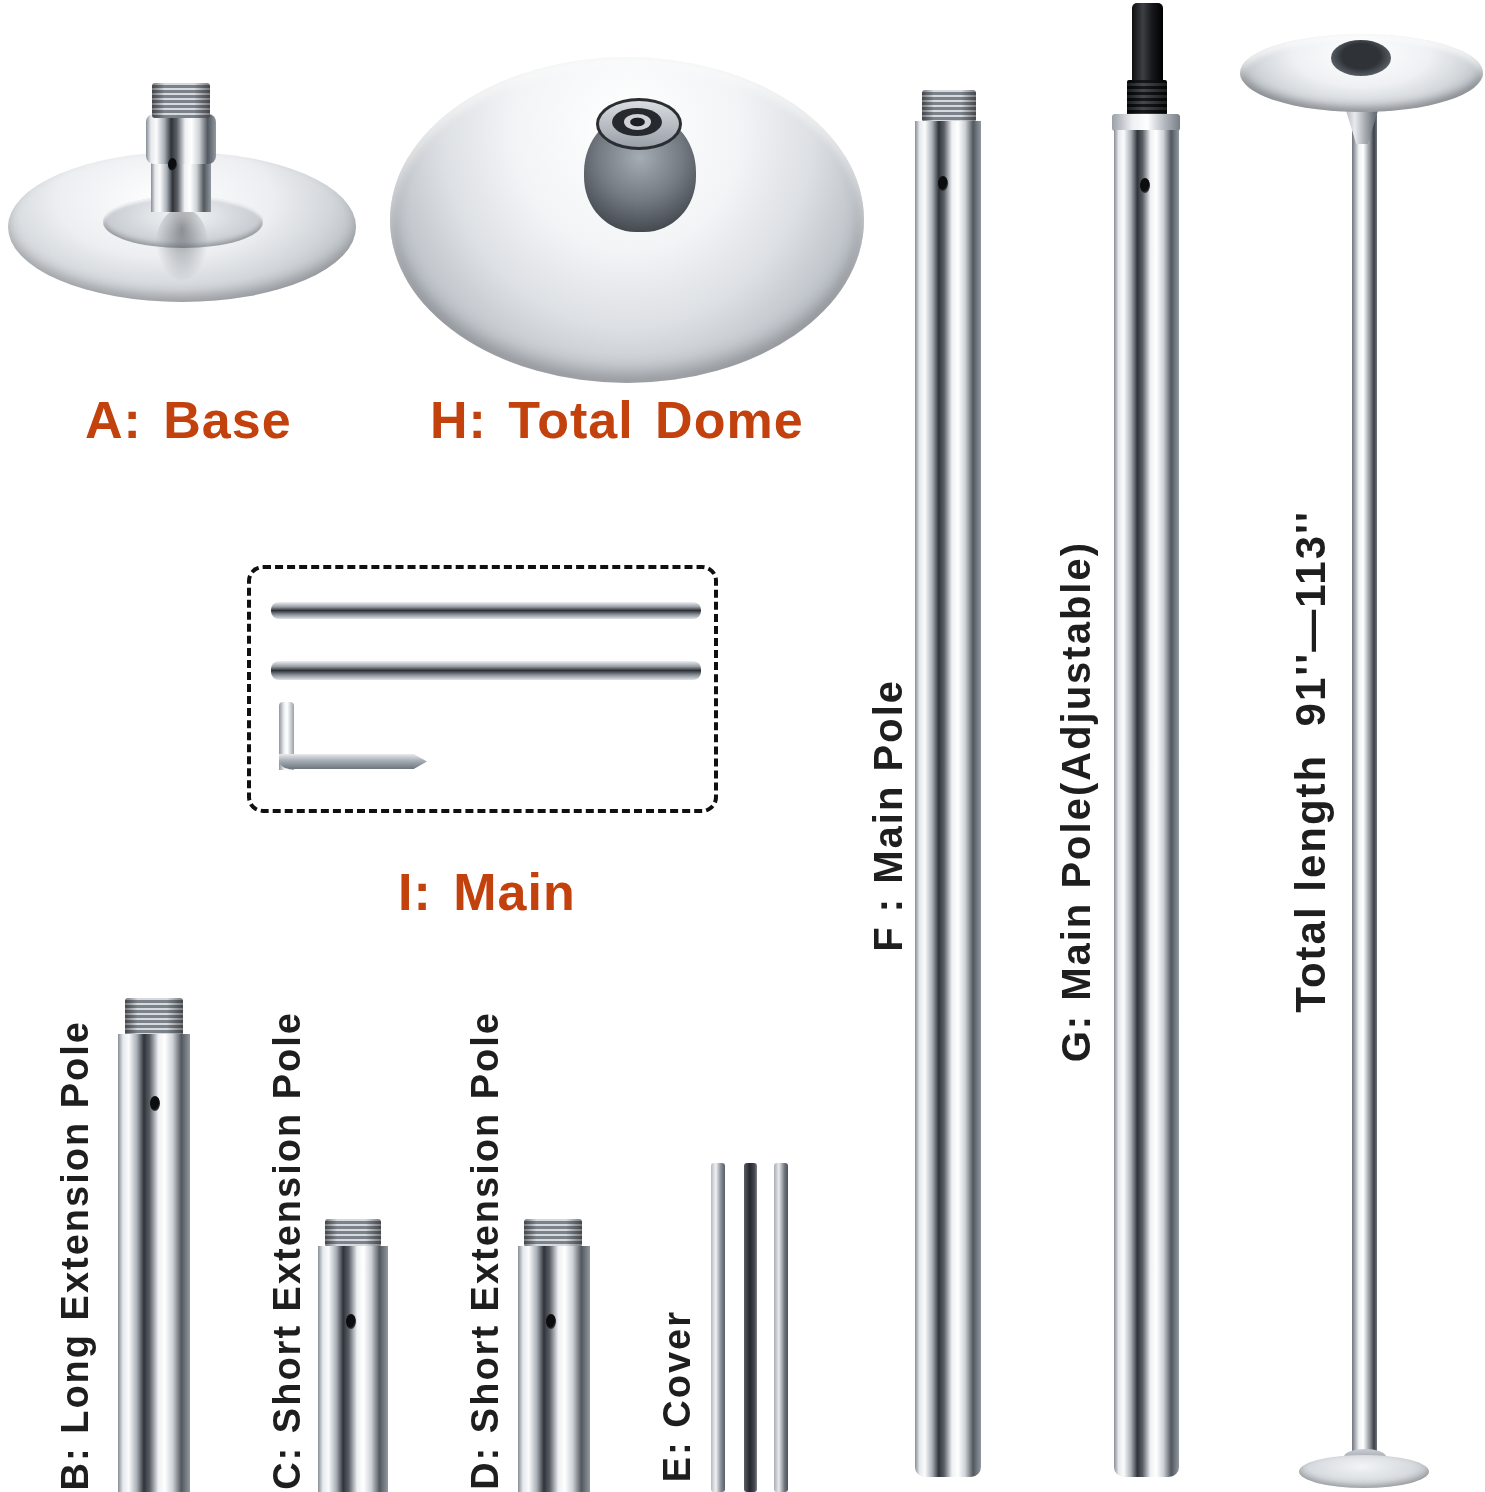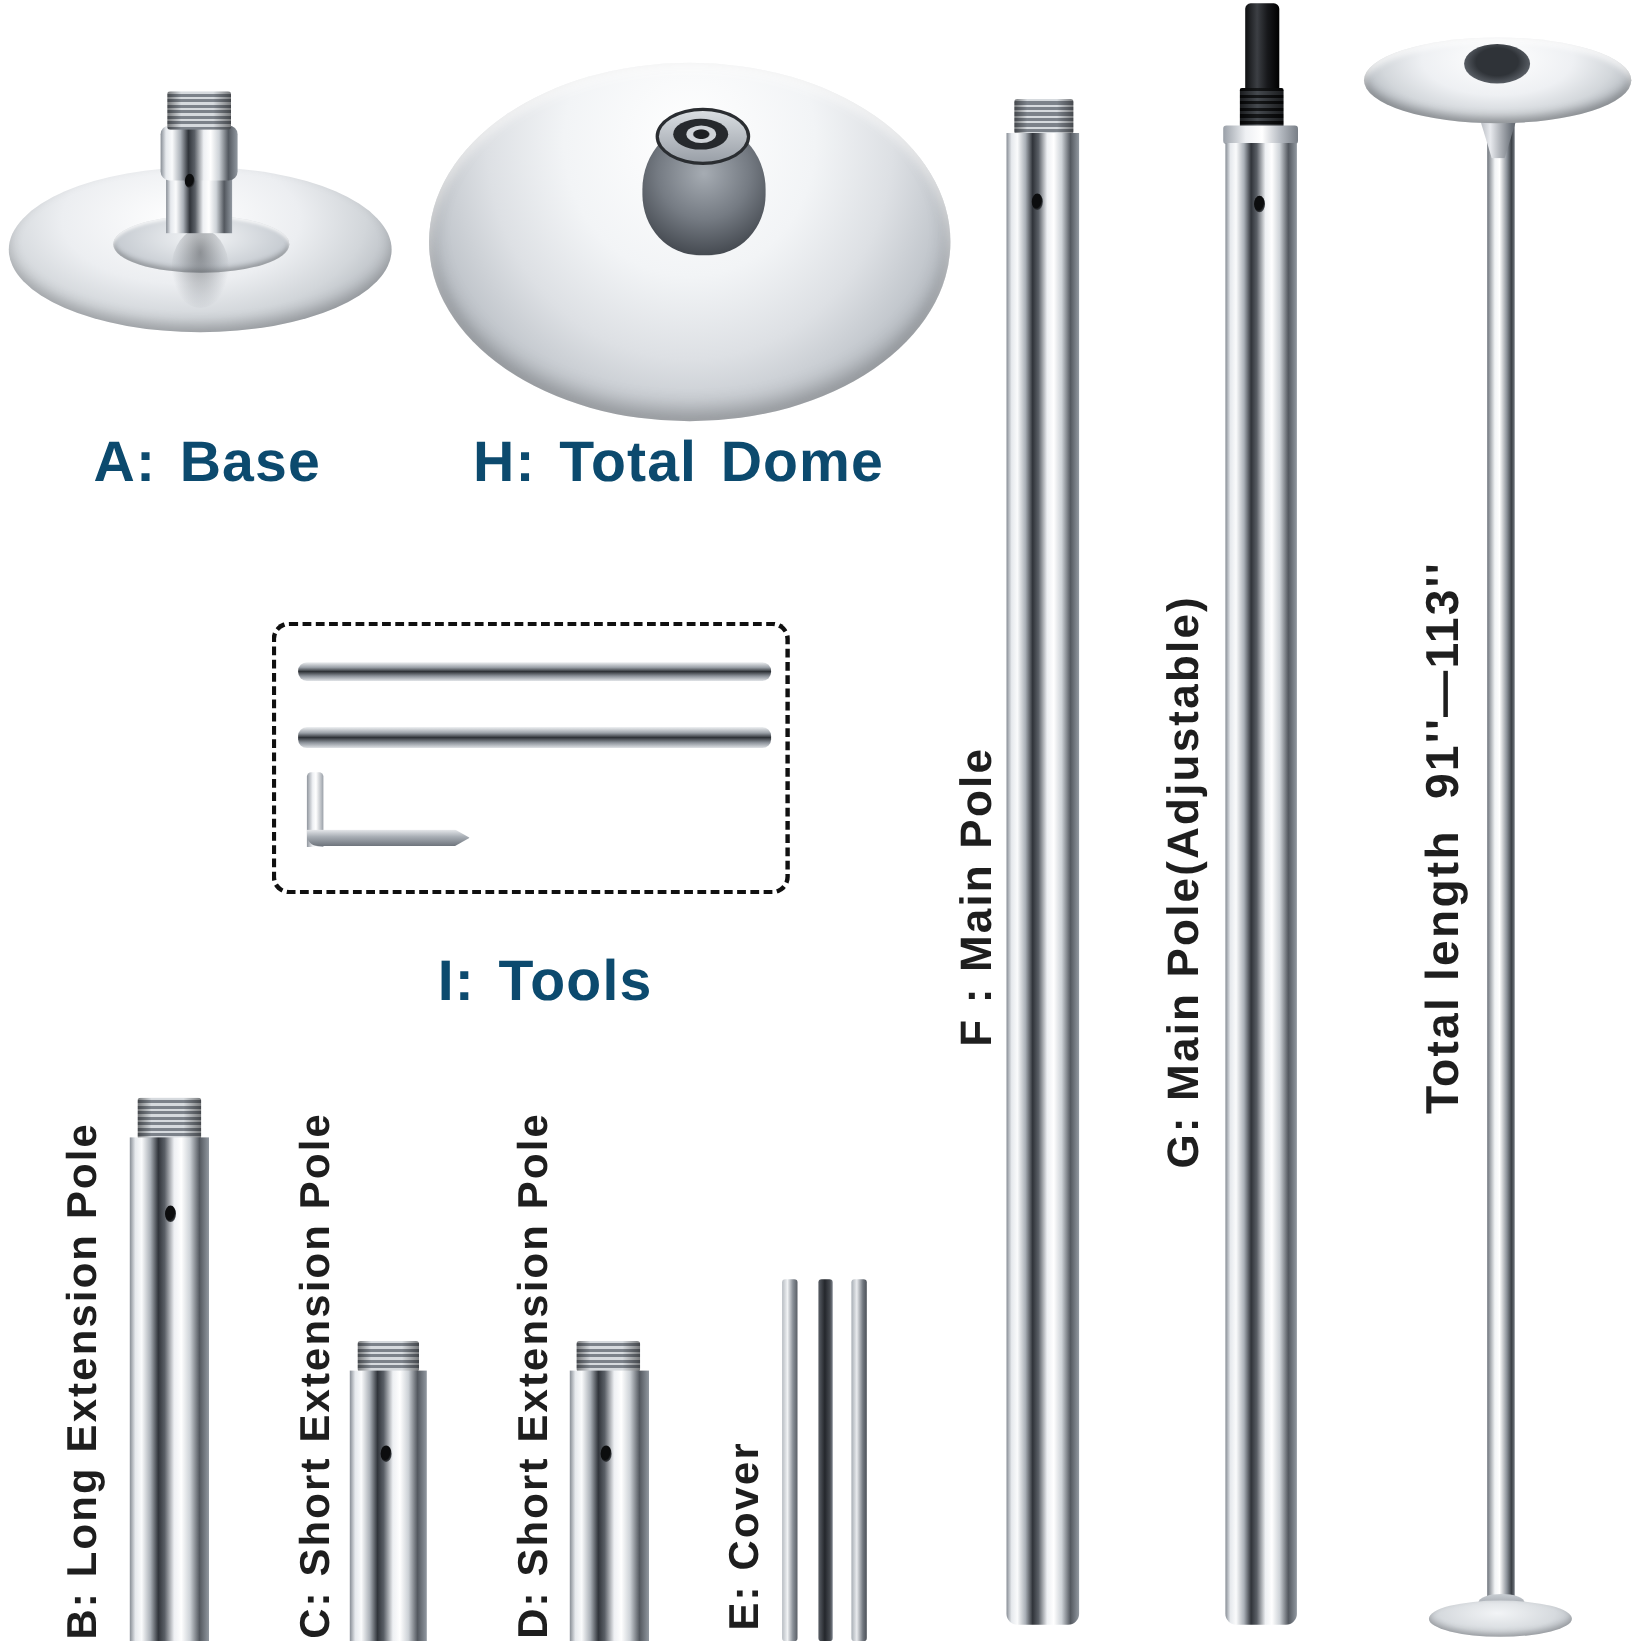--- a/index.html
+++ b/index.html
@@ -3,21 +3,21 @@
 <meta charset="utf-8">
 <style>
   html,body{margin:0;padding:0;background:#ffffff;}
   .canvas{
     position:relative;width:1485px;height:1492px;background:#fff;overflow:hidden;
     font-family:"Liberation Sans",sans-serif;color:#1b1b1b;
   }
   .abs{position:absolute;}
   
   .hlabel{
-    position:absolute;font-weight:700;font-size:52px;color:#0c4a6e;
+    position:absolute;font-weight:700;font-size:52px;color:#c2410c;
     white-space:pre;letter-spacing:1px;word-spacing:6px;line-height:1;
   }
   .vlabel{
     position:absolute;font-weight:700;color:#1e1e1e;line-height:1;
     writing-mode:vertical-rl;transform:rotate(180deg);white-space:pre;
     font-size:38px;letter-spacing:2px;
   }
   .vlabel.big{font-size:40px;}
   
   .tube{
@@ -80,21 +80,21 @@
     <div class="abs rod" style="left:20px;top:33px;width:430px;height:17px;"></div>
     <div class="abs rod" style="left:20px;top:92px;width:430px;height:19px;"></div>
     <div class="abs" style="left:28px;top:133px;width:150px;height:80px;">
       <div class="abs" style="left:0;top:0;width:15px;height:68px;border-radius:4px 4px 0 0;
         background:linear-gradient(90deg,#8f959d,#eef0f3 35%,#ffffff 55%,#9aa0a8 100%);"></div>
       <div class="abs" style="left:0;top:52px;width:148px;height:15px;border-radius:0 0 0 10px;
         background:linear-gradient(180deg,#e8eaed,#a7adb4 45%,#6f757d 100%);
         clip-path:polygon(0 0,91% 0,100% 50%,91% 100%,0 100%);"></div>
     </div>
   </div>
-  <div class="hlabel" style="left:398px;top:866px;">I: Tools</div>
+  <div class="hlabel" style="left:398px;top:866px;">I: Main</div>
 
   <div class="abs thread" style="left:125px;top:998px;width:58px;height:38px;"></div>
   <div class="abs tube" style="left:118px;top:1034px;width:72px;height:458px;"></div>
   <div class="hole" style="left:150px;top:1096px;"></div>
   <div class="vlabel" style="left:56px;bottom:2px;">B: Long Extension Pole</div>
 
   <div class="abs thread" style="left:325px;top:1219px;width:56px;height:28px;"></div>
   <div class="abs tube" style="left:318px;top:1246px;width:70px;height:246px;"></div>
   <div class="hole" style="left:346px;top:1314px;"></div>
   <div class="vlabel" style="left:268px;bottom:2px;">C: Short Extension Pole</div>

